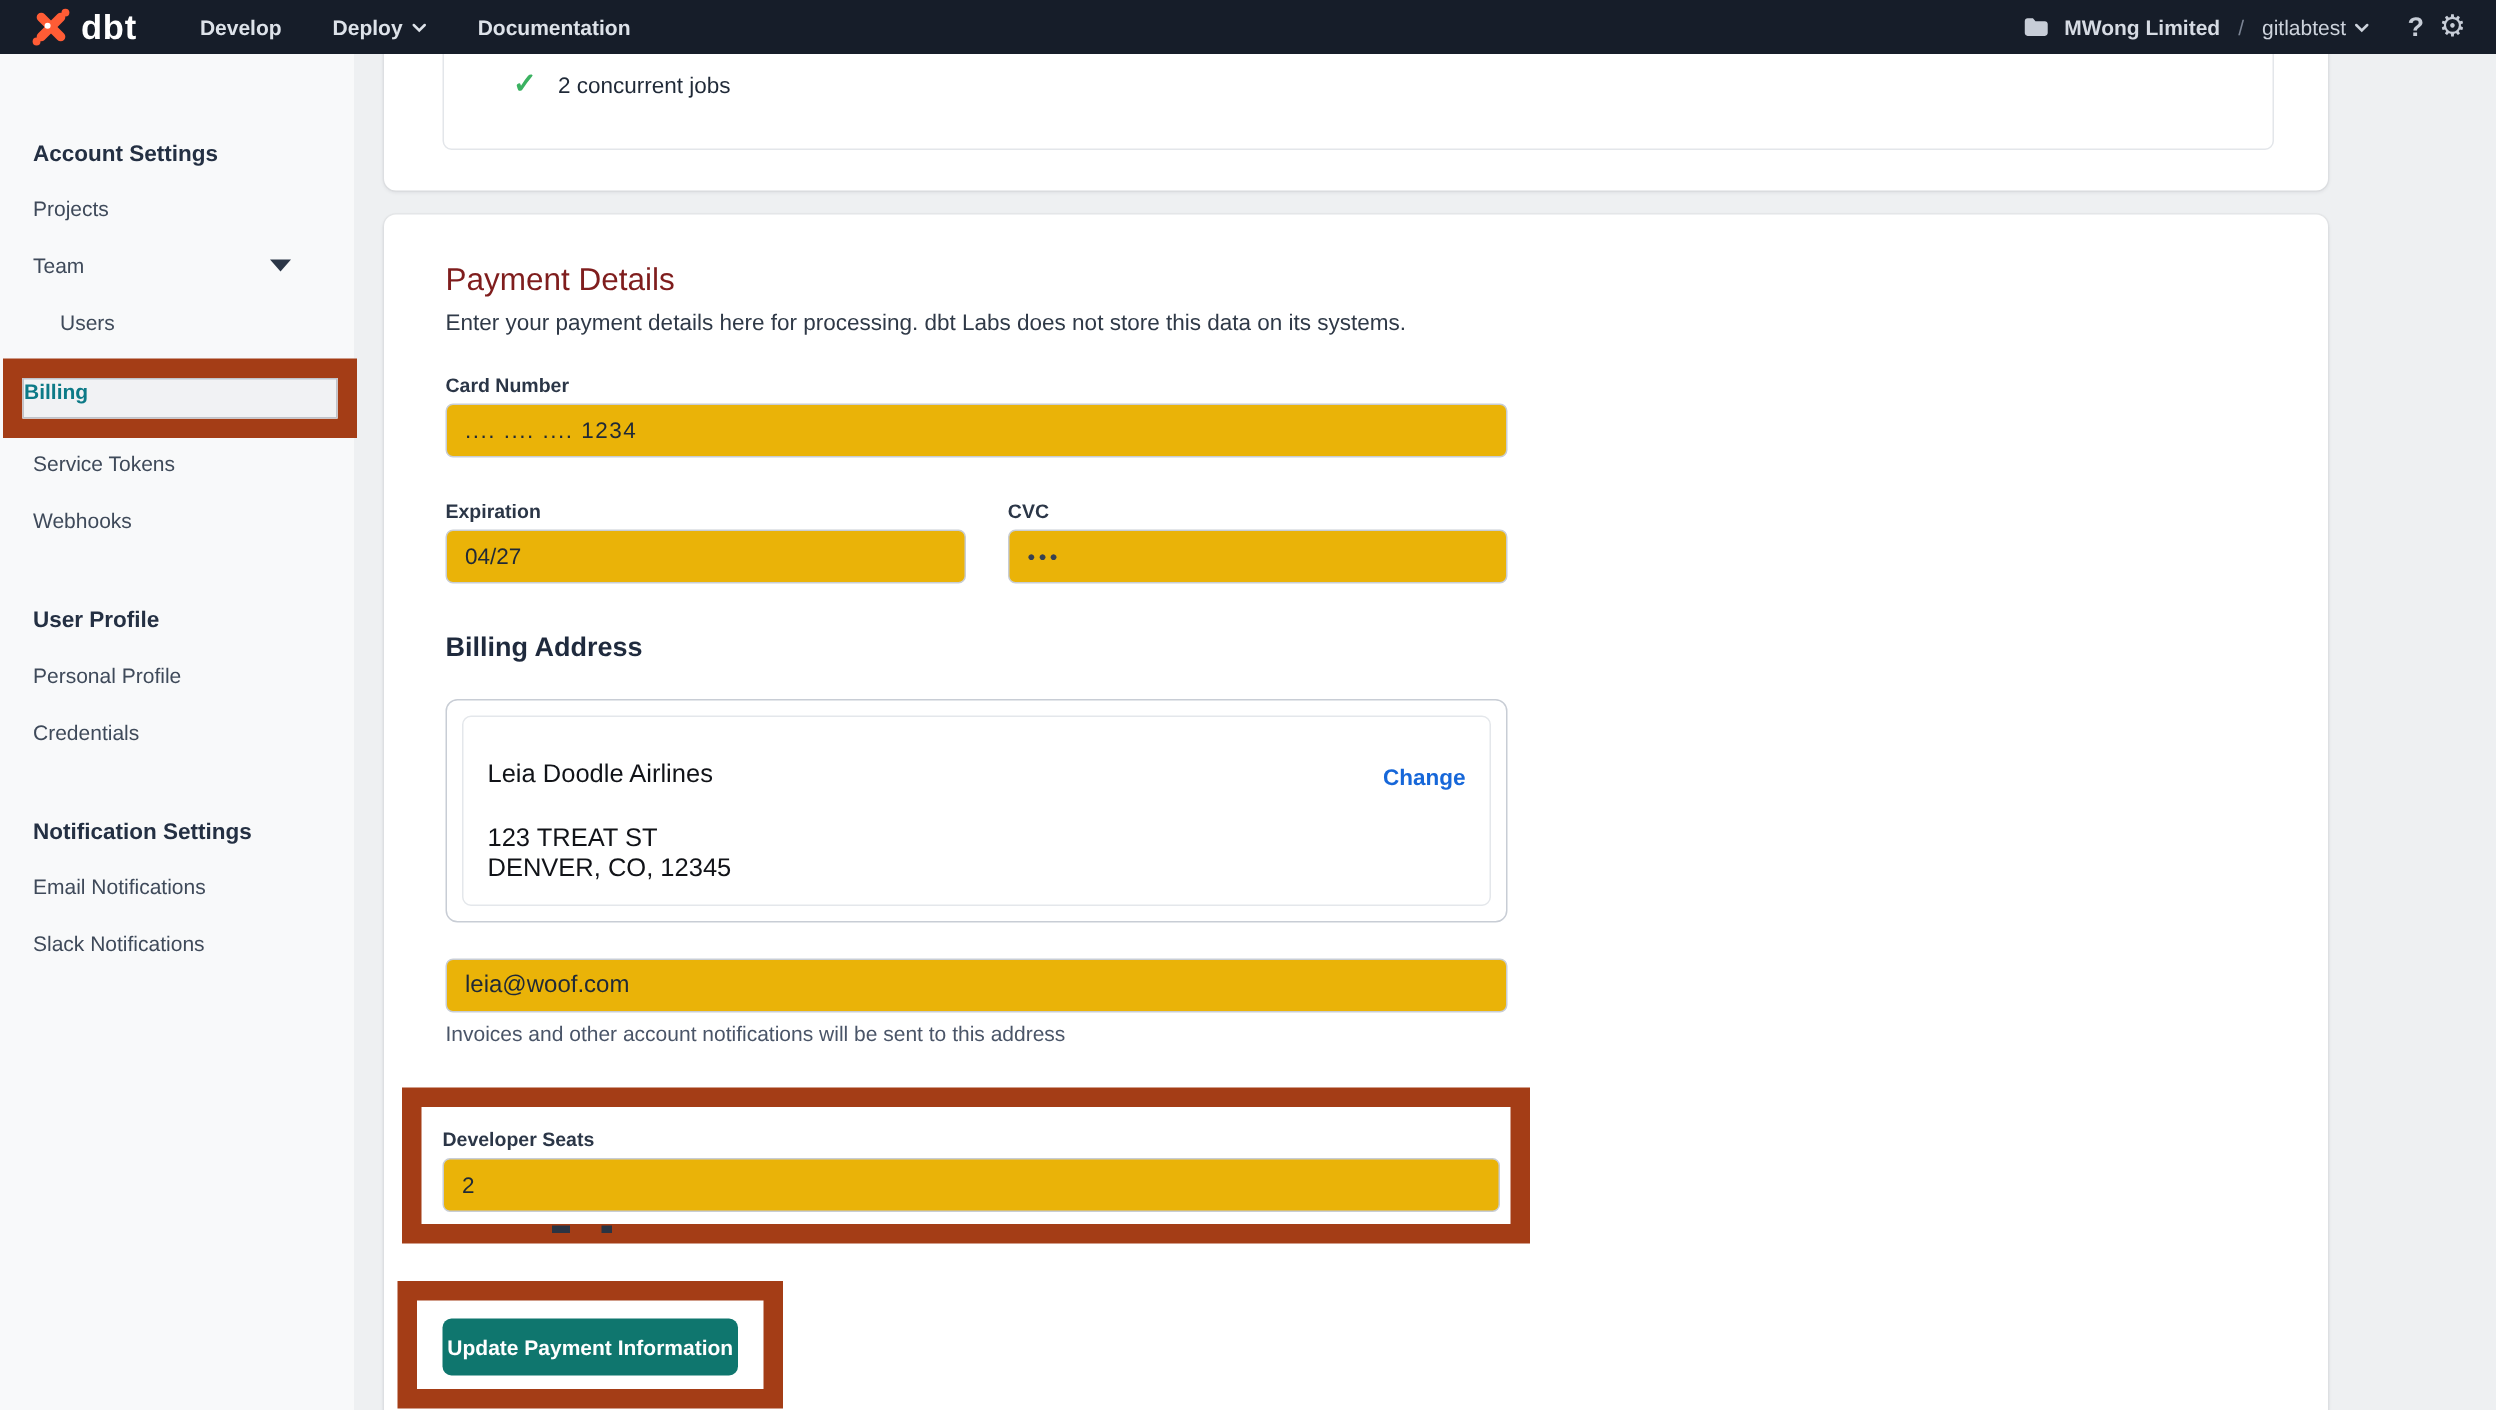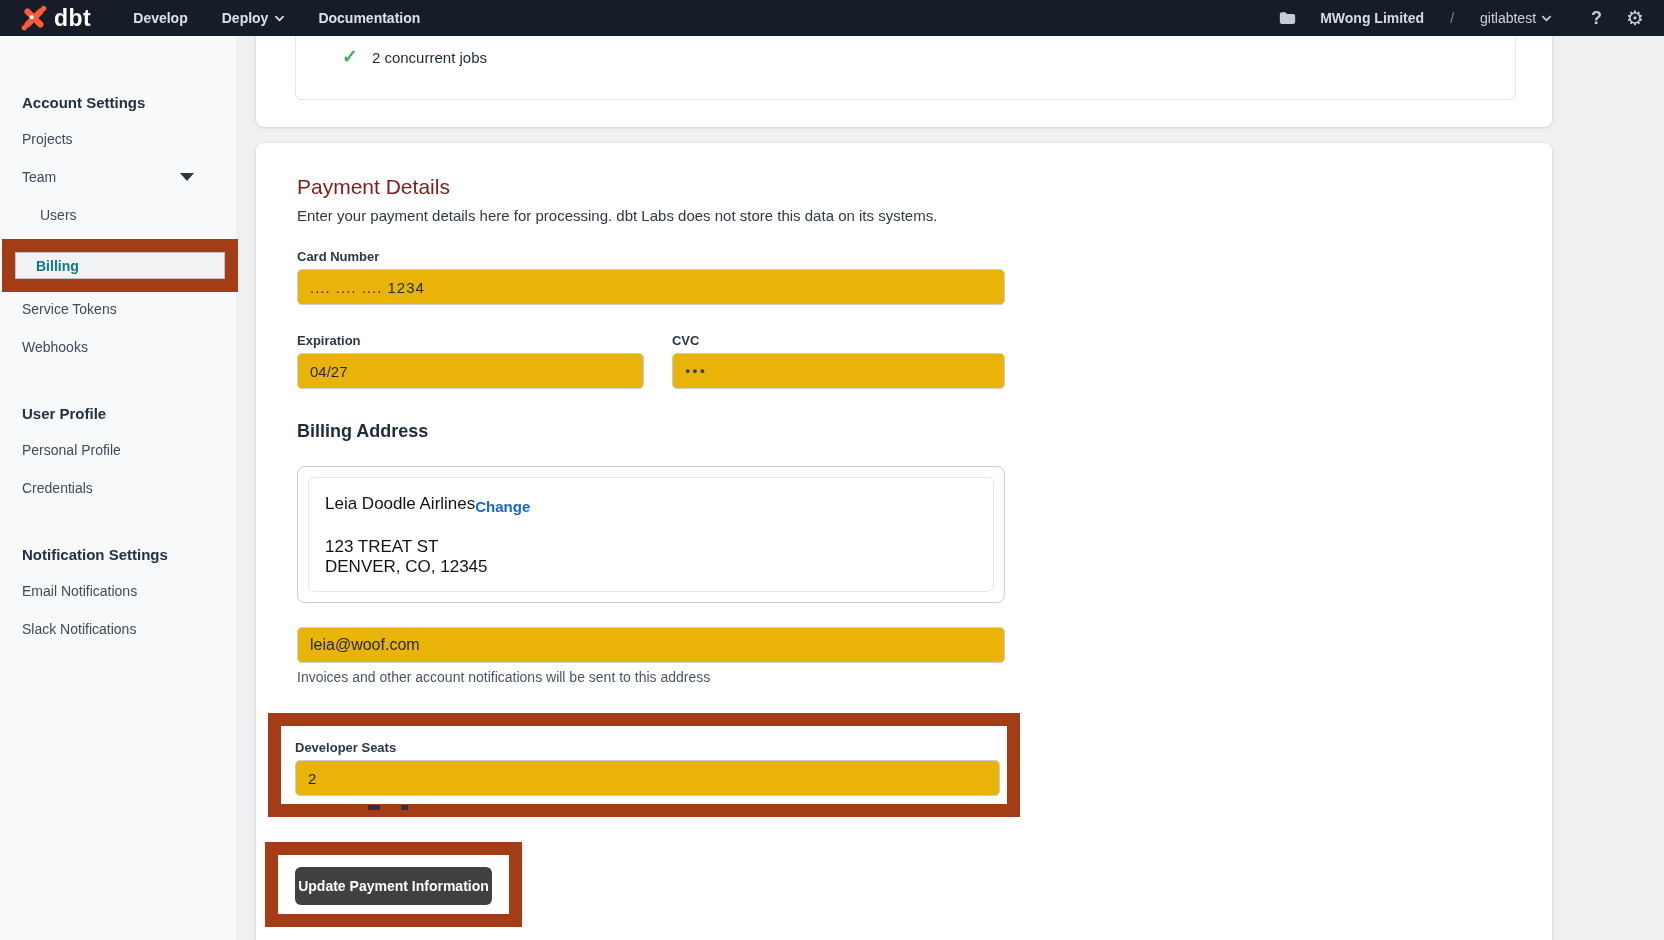--- a/index.html
+++ b/index.html
@@ -7,41 +7,41 @@
               font-family:"Liberation Sans", sans-serif; }
   body { position:relative; }
 
   
   .navbar { position:fixed; top:0; left:0; width:1664px; height:36px; background:#161d29;
             display:flex; align-items:center; padding:0 20px; z-index:50; }
   .brand { display:flex; align-items:center; gap:6px; margin-right:42px; }
   .brand-word { color:#ffffff; font-size:23px; font-weight:bold; letter-spacing:.5px; }
   .nav-menu { display:flex; align-items:center; gap:34px; }
   .nav-item { color:#dde2e9; font-size:14px; font-weight:bold; display:flex; align-items:center; gap:6px; cursor:pointer; }
-  .nav-right { margin-left:auto; display:flex; align-items:center; gap:24px; color:#c7cdd7; }
+  .nav-right { margin-left:auto; display:flex; align-items:center; gap:10px; color:#c7cdd7; }
   .nav-right .acct { font-size:14px; font-weight:bold; color:#d6dbe3; }
   .nav-right .sep { color:#7b8494; font-size:14px; padding:0 2px; }
   .nav-right .proj { font-size:14px; color:#cdd3dc; display:flex; align-items:center; gap:5px; }
   .icon-q { font-size:18px; font-weight:bold; color:#c7cdd7; margin-left:16px; cursor:pointer; }
   .icon-gear { font-size:20px; color:#c7cdd7; cursor:pointer; line-height:1; }
   .chev { width:10px; height:10px; display:inline-block; }
 
   
   .sidebar { position:fixed; top:36px; left:0; width:236px; height:904px; background:#f8f9fa; padding-top:58px; }
   .side-heading { font-size:15px; font-weight:bold; color:#243043; padding-left:22px; margin-bottom:20px; }
   .side-item { font-size:14px; color:#3f4a5a; padding-left:22px; margin-bottom:22px; line-height:16px;
                display:flex; align-items:center; cursor:pointer; }
   .side-item.indent { padding-left:40px; }
   .side-gap { height:28px; }
   .team-caret { margin-left:auto; margin-right:42px; width:0; height:0;
                 border-left:7px solid transparent; border-right:7px solid transparent;
                 border-top:8px solid #2b3647; }
   .billing-annot { border:13px solid #a43d16; margin:-6px 0 9px 2px; width:236px; }
-  .billing-row { background:#f1f2f4; border:1px solid #bfc4cb; height:27px; display:flex; align-items:center;
-                 padding-left:20px; }
+  .billing-row { background:#f1f2f4; border:1px solid #bfc4cb; height:27px; display:flex; align-items:flex-start;
+                 padding-left:0; }
   .billing-row span { font-size:14px; font-weight:bold; color:#0d7a87; }
 
   
   .main { position:absolute; top:36px; left:256px; width:1296px; }
   .card { background:#ffffff; border-radius:8px; box-shadow:0 1px 3px rgba(16,24,40,.10), 0 0 0 1px rgba(16,24,40,.03); }
 
   .usage-card { position:relative; height:107px; margin-top:-16px; }
   .usage-inner { position:absolute; left:39px; right:36px; top:-15px; height:95px;
                  border:1px solid #e3e6ea; border-radius:6px; }
   .usage-note { position:absolute; top:10px; left:96px; font-size:15px; font-style:italic; color:#5f6b7a; font-weight:bold; }
@@ -58,35 +58,35 @@
   .tbox { margin-top:4px; height:36px; border:1px solid #c8cdd5; border-radius:5px; background:#eab308;
           display:flex; align-items:center; padding-left:12px; font-size:15px; color:#1f2937; }
   .row2 { display:flex; gap:28px; margin-top:28px; }
   .row2 .g1 { width:353px; } .row2 .g2 { width:339px; }
   .dots-cc { letter-spacing:1px; }
   .dots-cvc { font-size:9px; letter-spacing:2px; color:#374151; font-weight:bold; }
 
   .h2 { margin-top:16px; padding-top:16px; font-size:18px; font-weight:bold; color:#1f2a3d; }
   .addr-outer { margin-top:24px; border:1px solid #c8cdd5; border-radius:8px; padding:10px; }
   .addr-inner { border:1px solid #e4e7eb; border-radius:6px; min-height:111px; padding:8px 16px 14px 16px; }
-  .addr-top { display:flex; align-items:flex-start; margin-top:8px; }
+  .addr-top { display:flex; align-items:flex-start; justify-content:space-between; margin-top:20px; }
   .addr-name { font-size:17px; color:#111318; }
   .addr-change { font-size:15px; font-weight:bold; color:#1667d9; cursor:pointer; margin-top:4px; }
   .addr-lines { margin-top:22px; font-size:17px; color:#111318; line-height:20px; }
 
   .help-text { margin-top:6px; font-size:14px; color:#4a5568; }
 
   .seats-annot { position:relative; margin:28px 0 0 -29px; width:752px; border:13px solid #a43d16;
                  padding:14px 7px 8px 14px; }
   .seats-annot .tbox { width:705px; }
   .frag { position:absolute; bottom:-6px; height:5px; background:#2a3443; }
   .frag.a { left:87px; width:12px; } .frag.b { left:120px; width:7px; }
 
   .btn-annot { margin:25px 0 0 -32px; width:257px; border:13px solid #a43d16; padding:12px 17px 9px 17px; }
-  .teal-btn { width:197px; height:38px; background:#404040; color:#ffffff; font-size:14px; font-weight:bold;
+  .teal-btn { width:197px; height:38px; background:#0f766e; color:#ffffff; font-size:14px; font-weight:bold;
               border:none; border-radius:6px; cursor:pointer; font-family:"Liberation Sans", sans-serif; }
 
   svg { display:block; }
 </style>
 </head>
 <body>
 
 <div class="navbar">
   <div class="brand">
     <span>

